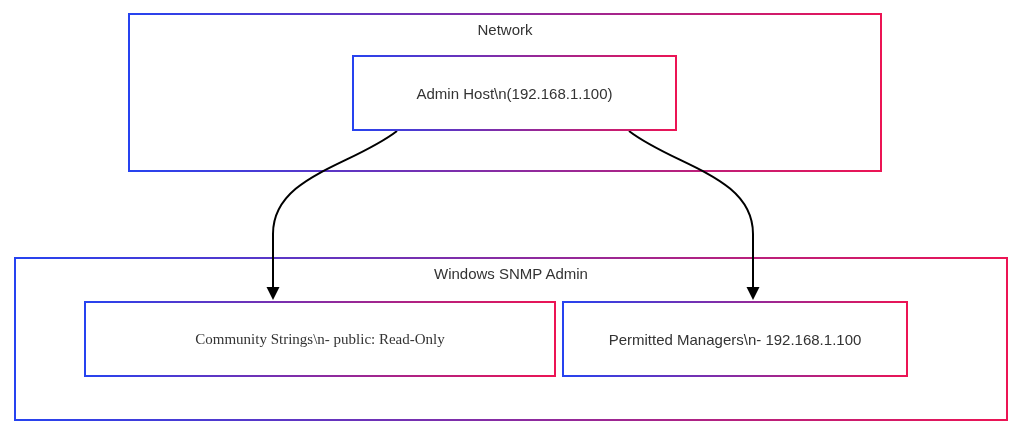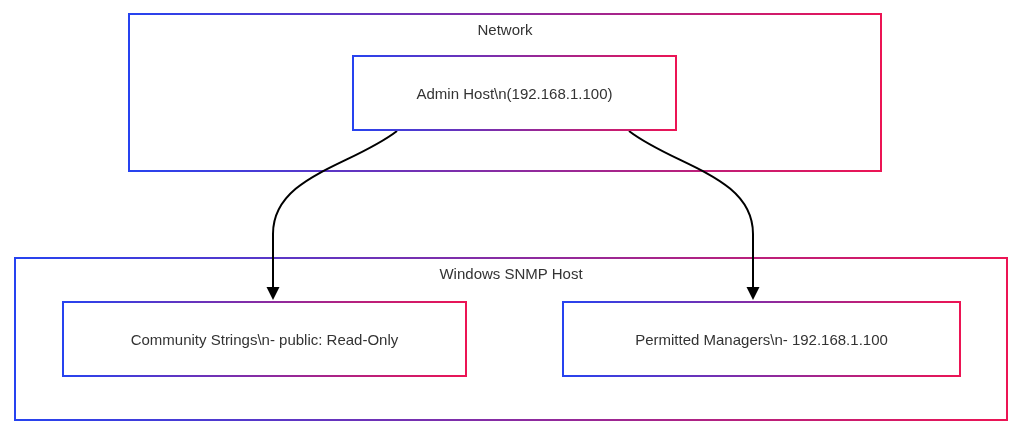--- a/index.html
+++ b/index.html
@@ -37,22 +37,22 @@
     justify-content: center;
     font-size: 15px;
     color: var(--text, #333);
     white-space: nowrap;
     text-align: center;
   }
   
   #group-network   { left: 128px; top: 13px;  width: 754px; height: 159px; border-radius: 26px; }
   #node-admin      { left: 352px; top: 55px;  width: 325px; height: 76px; text-align: center;  }
   #group-snmp      { left: 14px;  top: 257px; width: 994px; height: 164px; }
-  #node-community  { left: 62px;  top: 301px; width: 405px; height: 76px;  }
-  #node-permitted  { left: 562px; top: 301px; width: 399px; height: 76px;  }
+  #node-community  { left: 84px;  top: 301px; width: 472px; height: 76px; font-family: Liberation Serif, serif;  }
+  #node-permitted  { left: 562px; top: 301px; width: 346px; height: 76px;  }
 
   .edges-overlay {
     position: absolute;
     left: 0; top: 0;
     width: 1022px;
     height: 434px;
     pointer-events: none;
   }
   .edge {
     stroke: var(--arrow, #000);
@@ -67,21 +67,21 @@
 </head>
 <body>
 
 <div class="canvas">
 
   <div id="group-network" class="gbox">
     <div class="group-label">Network</div>
   </div>
 
   <div id="group-snmp" class="gbox">
-    <div class="group-label">Windows SNMP Host</div>
+    <div class="group-label">Windows SNMP Admin</div>
   </div>
 
   <svg class="edges-overlay" viewBox="0 0 1022 434" xmlns="http://www.w3.org/2000/svg">
     <g>
       <path class="edge" d="M 397 131 C 352 166, 273 176, 273 234 L 273 287"></path>
       <polygon class="edge-head" points="273,300 266.5,287 279.5,287"></polygon>
     </g>
     <g>
       <path class="edge" d="M 629 131 C 674 166, 753 176, 753 234 L 753 287"></path>
       <polygon class="edge-head" points="753,300 746.5,287 759.5,287"></polygon>

